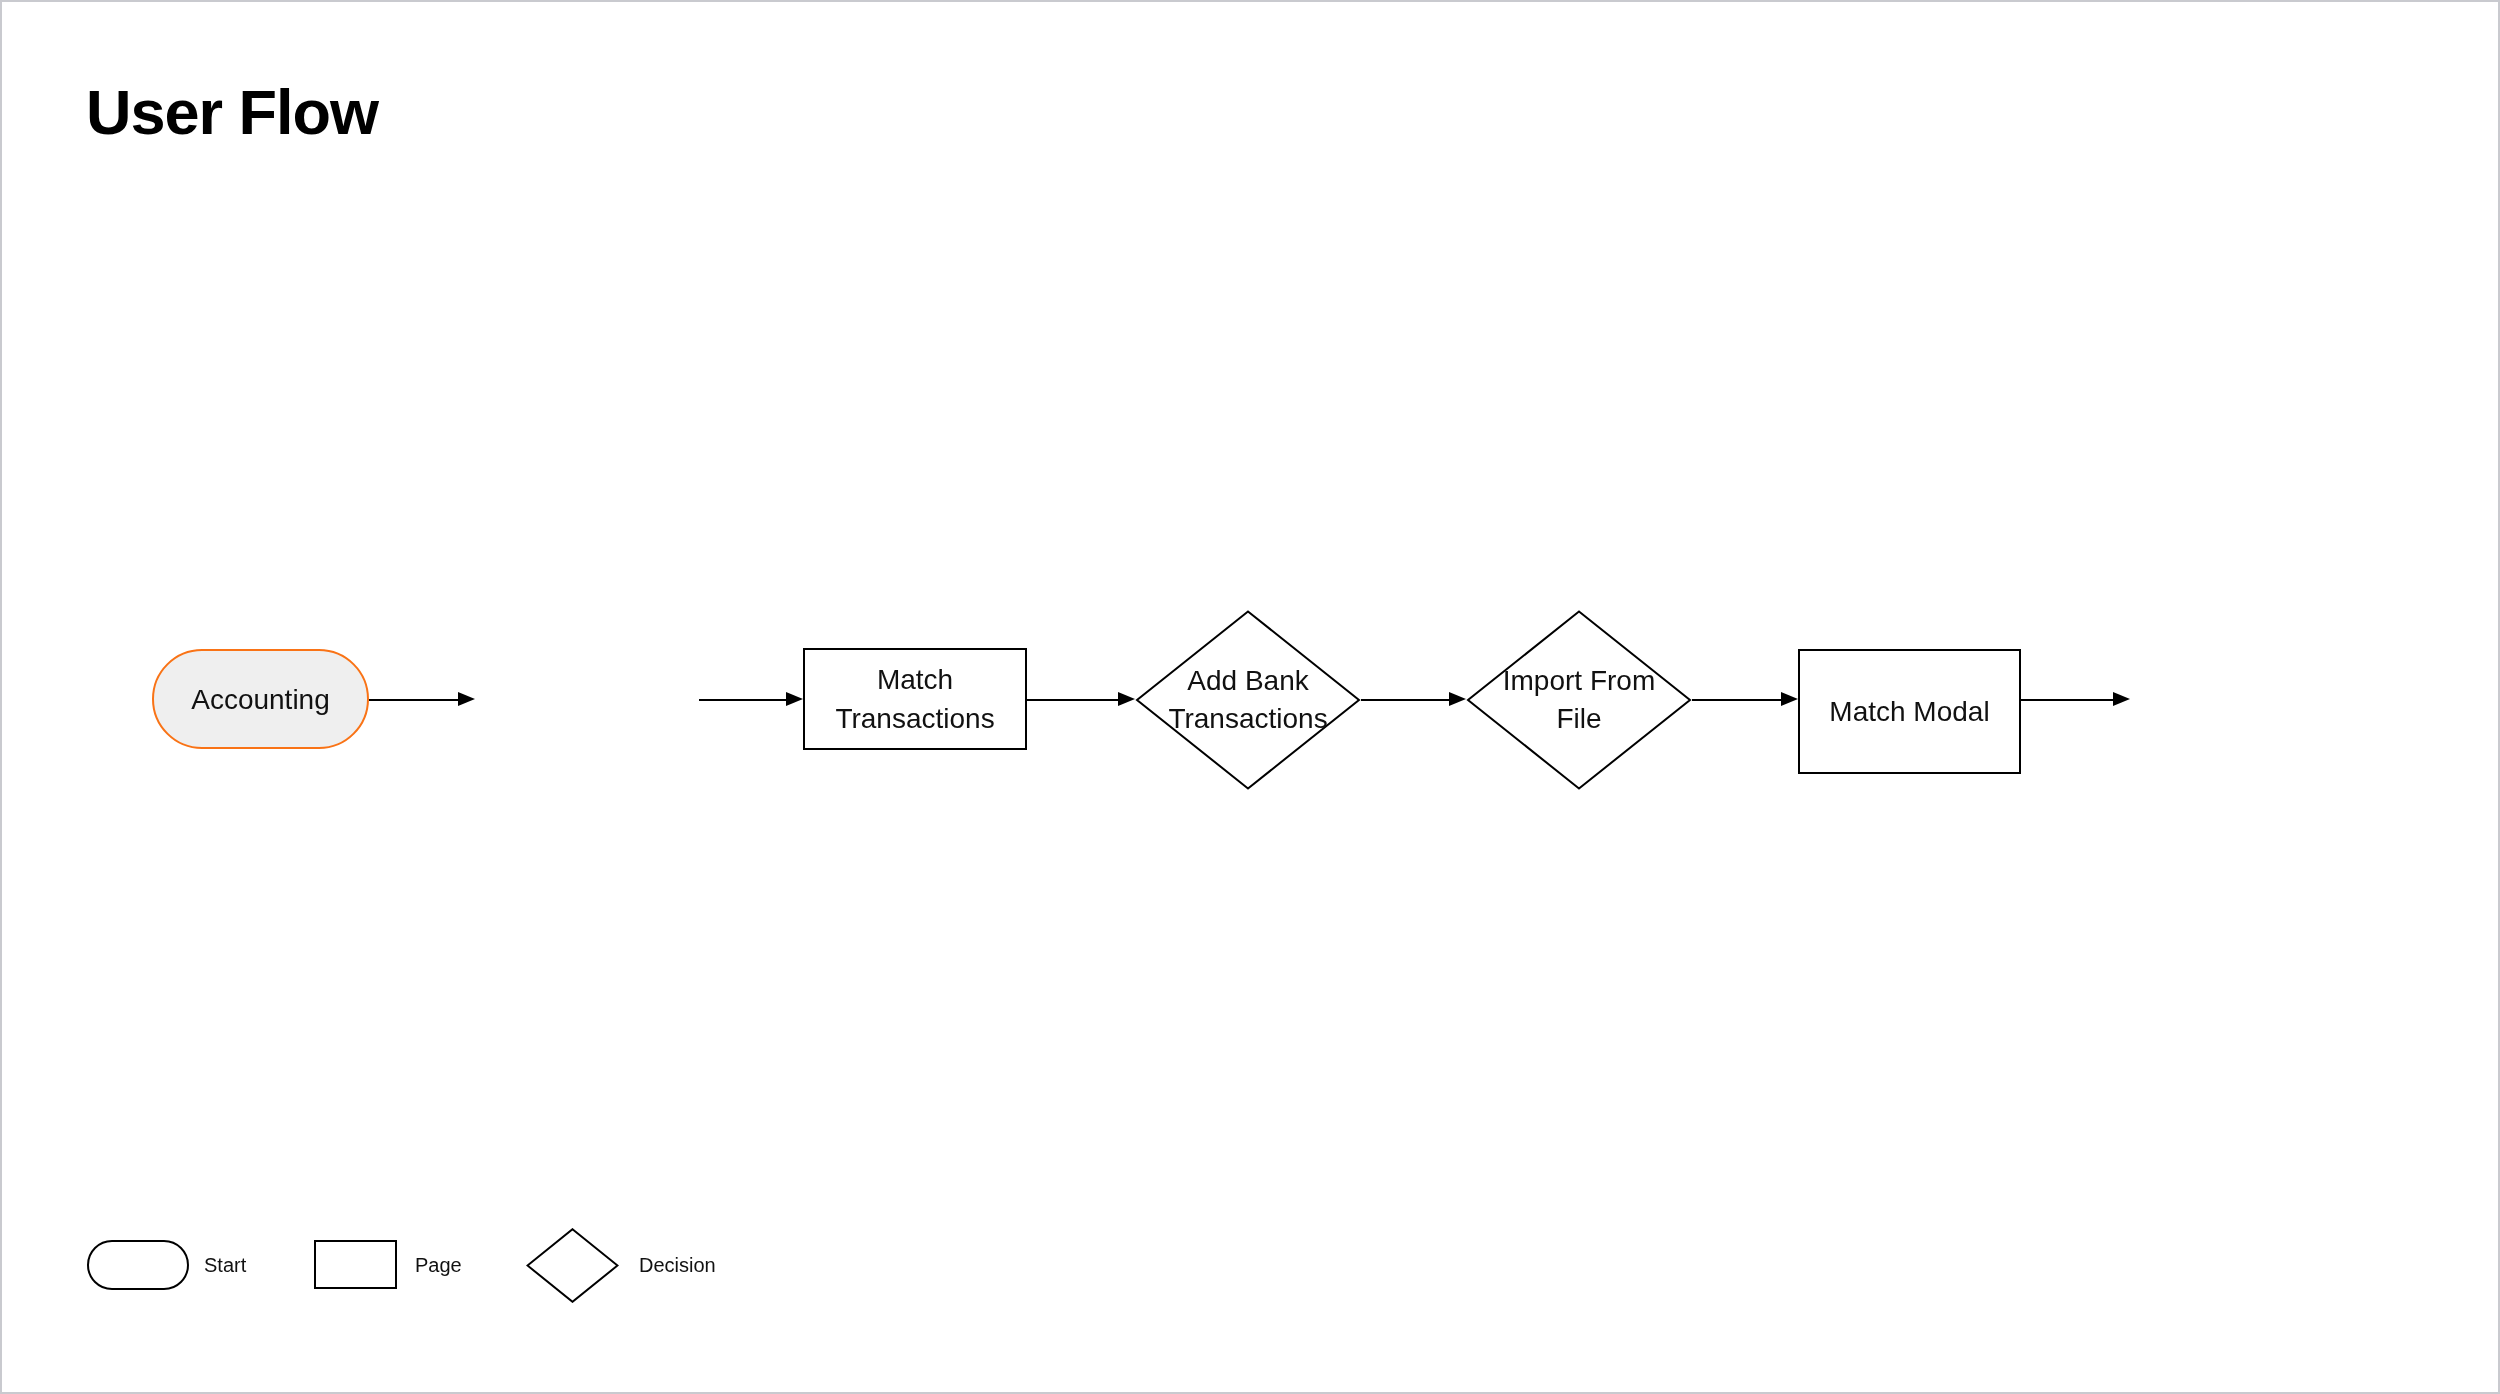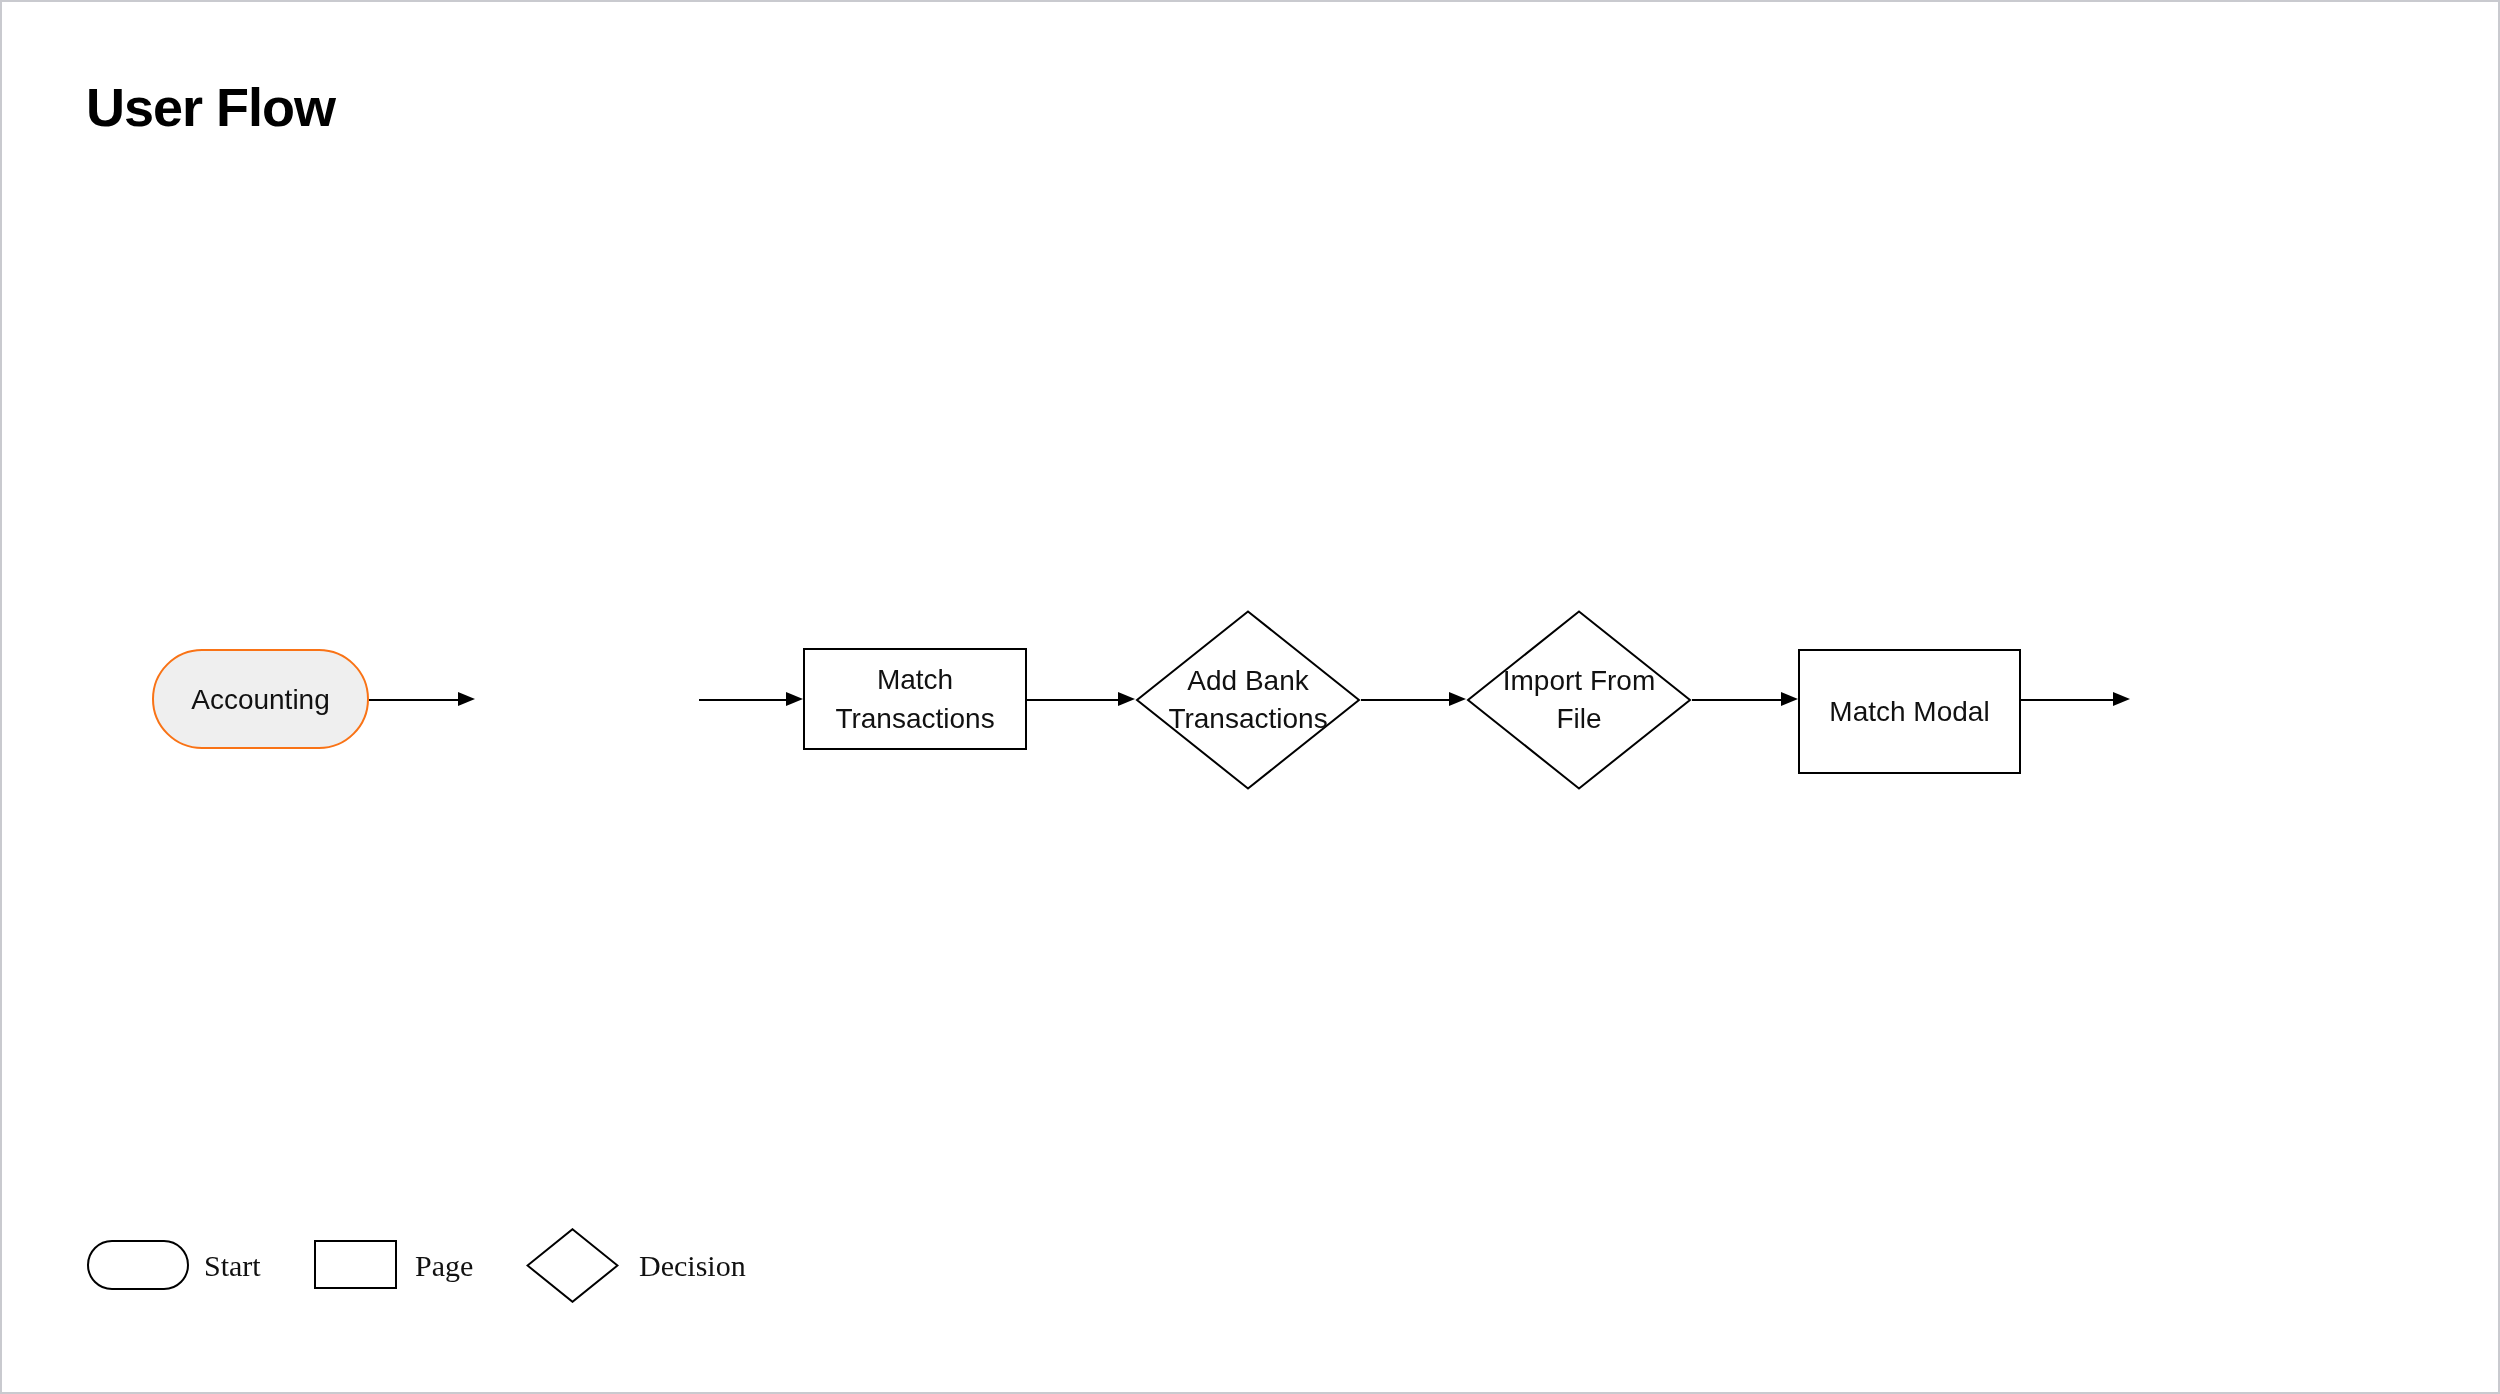--- a/index.html
+++ b/index.html
@@ -12,21 +12,21 @@
     border: 2px solid #c9cacf;
     overflow: hidden;
     font-family: "Liberation Sans", sans-serif;
     color: #111111;
   }
 
   .title {
     position: absolute;
     left: 84px;
     top: 74px;
-    font-size: 54px;
+    font-size: 63px;
     font-weight: bold;
     letter-spacing: -1px;
     color: #000000;
     white-space: nowrap;
   }
 
   
   .shape {
     position: absolute;
     box-sizing: border-box;
@@ -97,24 +97,23 @@
     width: 83px; height: 49px;
     box-sizing: border-box;
     border: 2px solid #000000;
     background: #ffffff;
   }
   .legend-diamond-shape { position: absolute; left: 524px; top: 1226px; width: 93px; height: 75px; }
   .legend-diamond-shape svg { display: block; }
   .legend-label {
     position: absolute;
     top: 1249px;
-    font-size: 30px;
+    font-size: 20px;
     line-height: 29px;
     white-space: nowrap;
-    font-family: Liberation Serif, serif;
   }
 </style>
 </head>
 <body>
 
 <div class="frame">
 
   <div class="title">User Flow</div>
 
   <div class="shape start-shape" style="left:150px; top:647px; width:217px; height:100px;">

